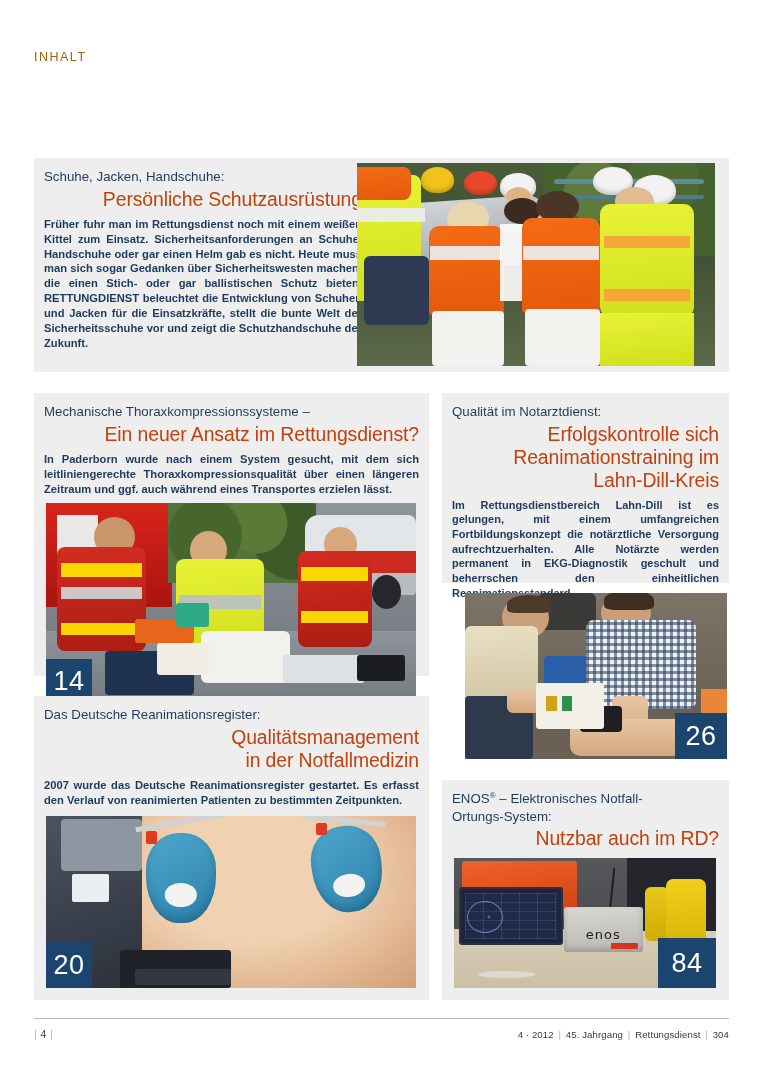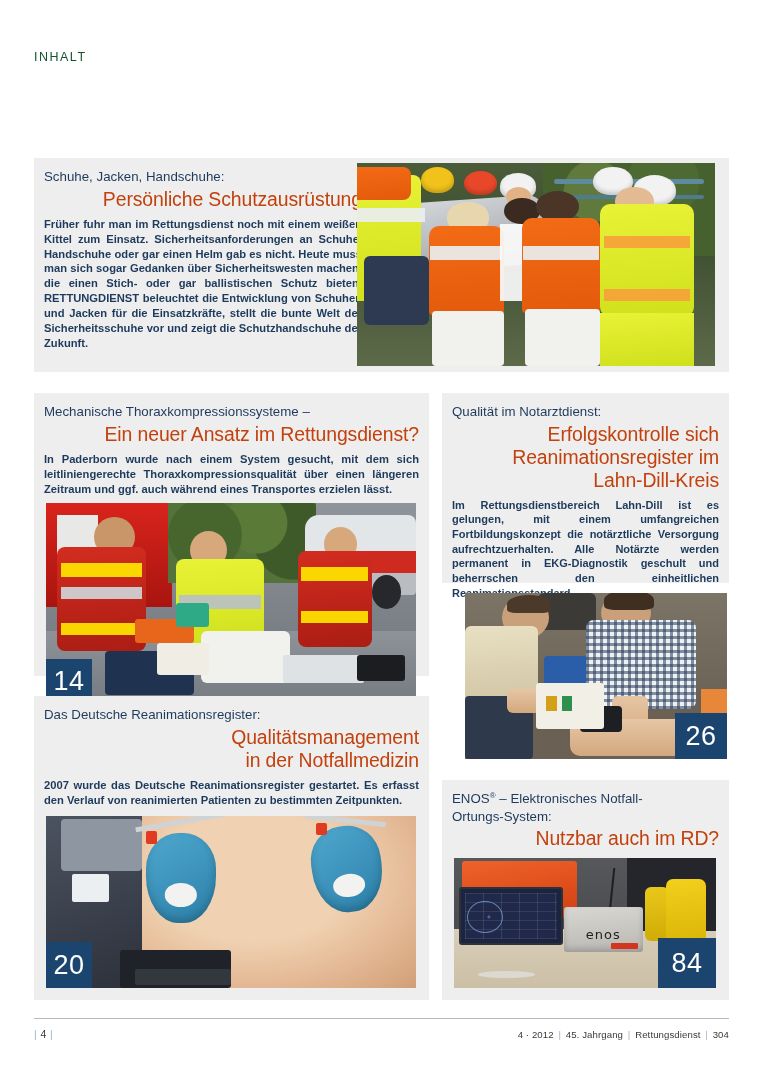--- a/index.html
+++ b/index.html
@@ -10,21 +10,21 @@
     -webkit-font-smoothing:antialiased;
     position:relative;
     overflow:hidden;
   }
   .page{position:absolute;inset:0;}
 
   
   .section-head{
     position:absolute;left:34px;top:50px;
     font-size:12.5px;letter-spacing:1.5px;
-    color:#14532d;font-weight:400;
+    color:#a16207;font-weight:400;
   }
 
   
   .panel{
     position:absolute;
     background:#eeeeee;
     box-sizing:border-box;
   }
   .pad{padding:10px 10px 0 10px;}
 
@@ -271,21 +271,21 @@
     <div class="layer" style="left:64%;top:76%;width:22%;height:14%;background:#dfe2e4;border-radius:2px;"></div>
     <div class="layer" style="left:84%;top:76%;width:13%;height:13%;background:#1b1d20;border-radius:3px;"></div>
     <div class="badge" style="left:0;bottom:0;width:46px;height:44px;">14</div>
   </div>
 
   <div class="panel" style="left:442px;top:393px;width:287px;height:190px;">
     <div class="pad">
       <p class="kicker">Qualität im Notarztdienst:</p>
       <p class="headline">
         <span>Erfolgskontrolle sich</span><br>
-        <span>Reanimationsregister im</span><br>
+        <span>Reanimationstraining im</span><br>
         <span>Lahn-Dill-Kreis</span>
       </p>
       <p class="teaser narrow">Im Rettungsdienstbereich Lahn-Dill ist es gelungen, mit einem umfangreichen Fortbildungskonzept die notärztliche Versorgung aufrechtzuerhalten. Alle Notärzte werden permanent in EKG-Diagnostik geschult und beherrschen den einheitlichen Reanimationsstandard.</p>
     </div>
   </div>
 
   <div class="photo p3" style="left:454px;top:593px;width:262px;height:166px;">
     <div class="floor"></div>
     <div class="mat"></div>
     <div class="layer" style="left:28%;top:0;width:22%;height:22%;background:#3c3a36;border-radius:6px;"></div>

